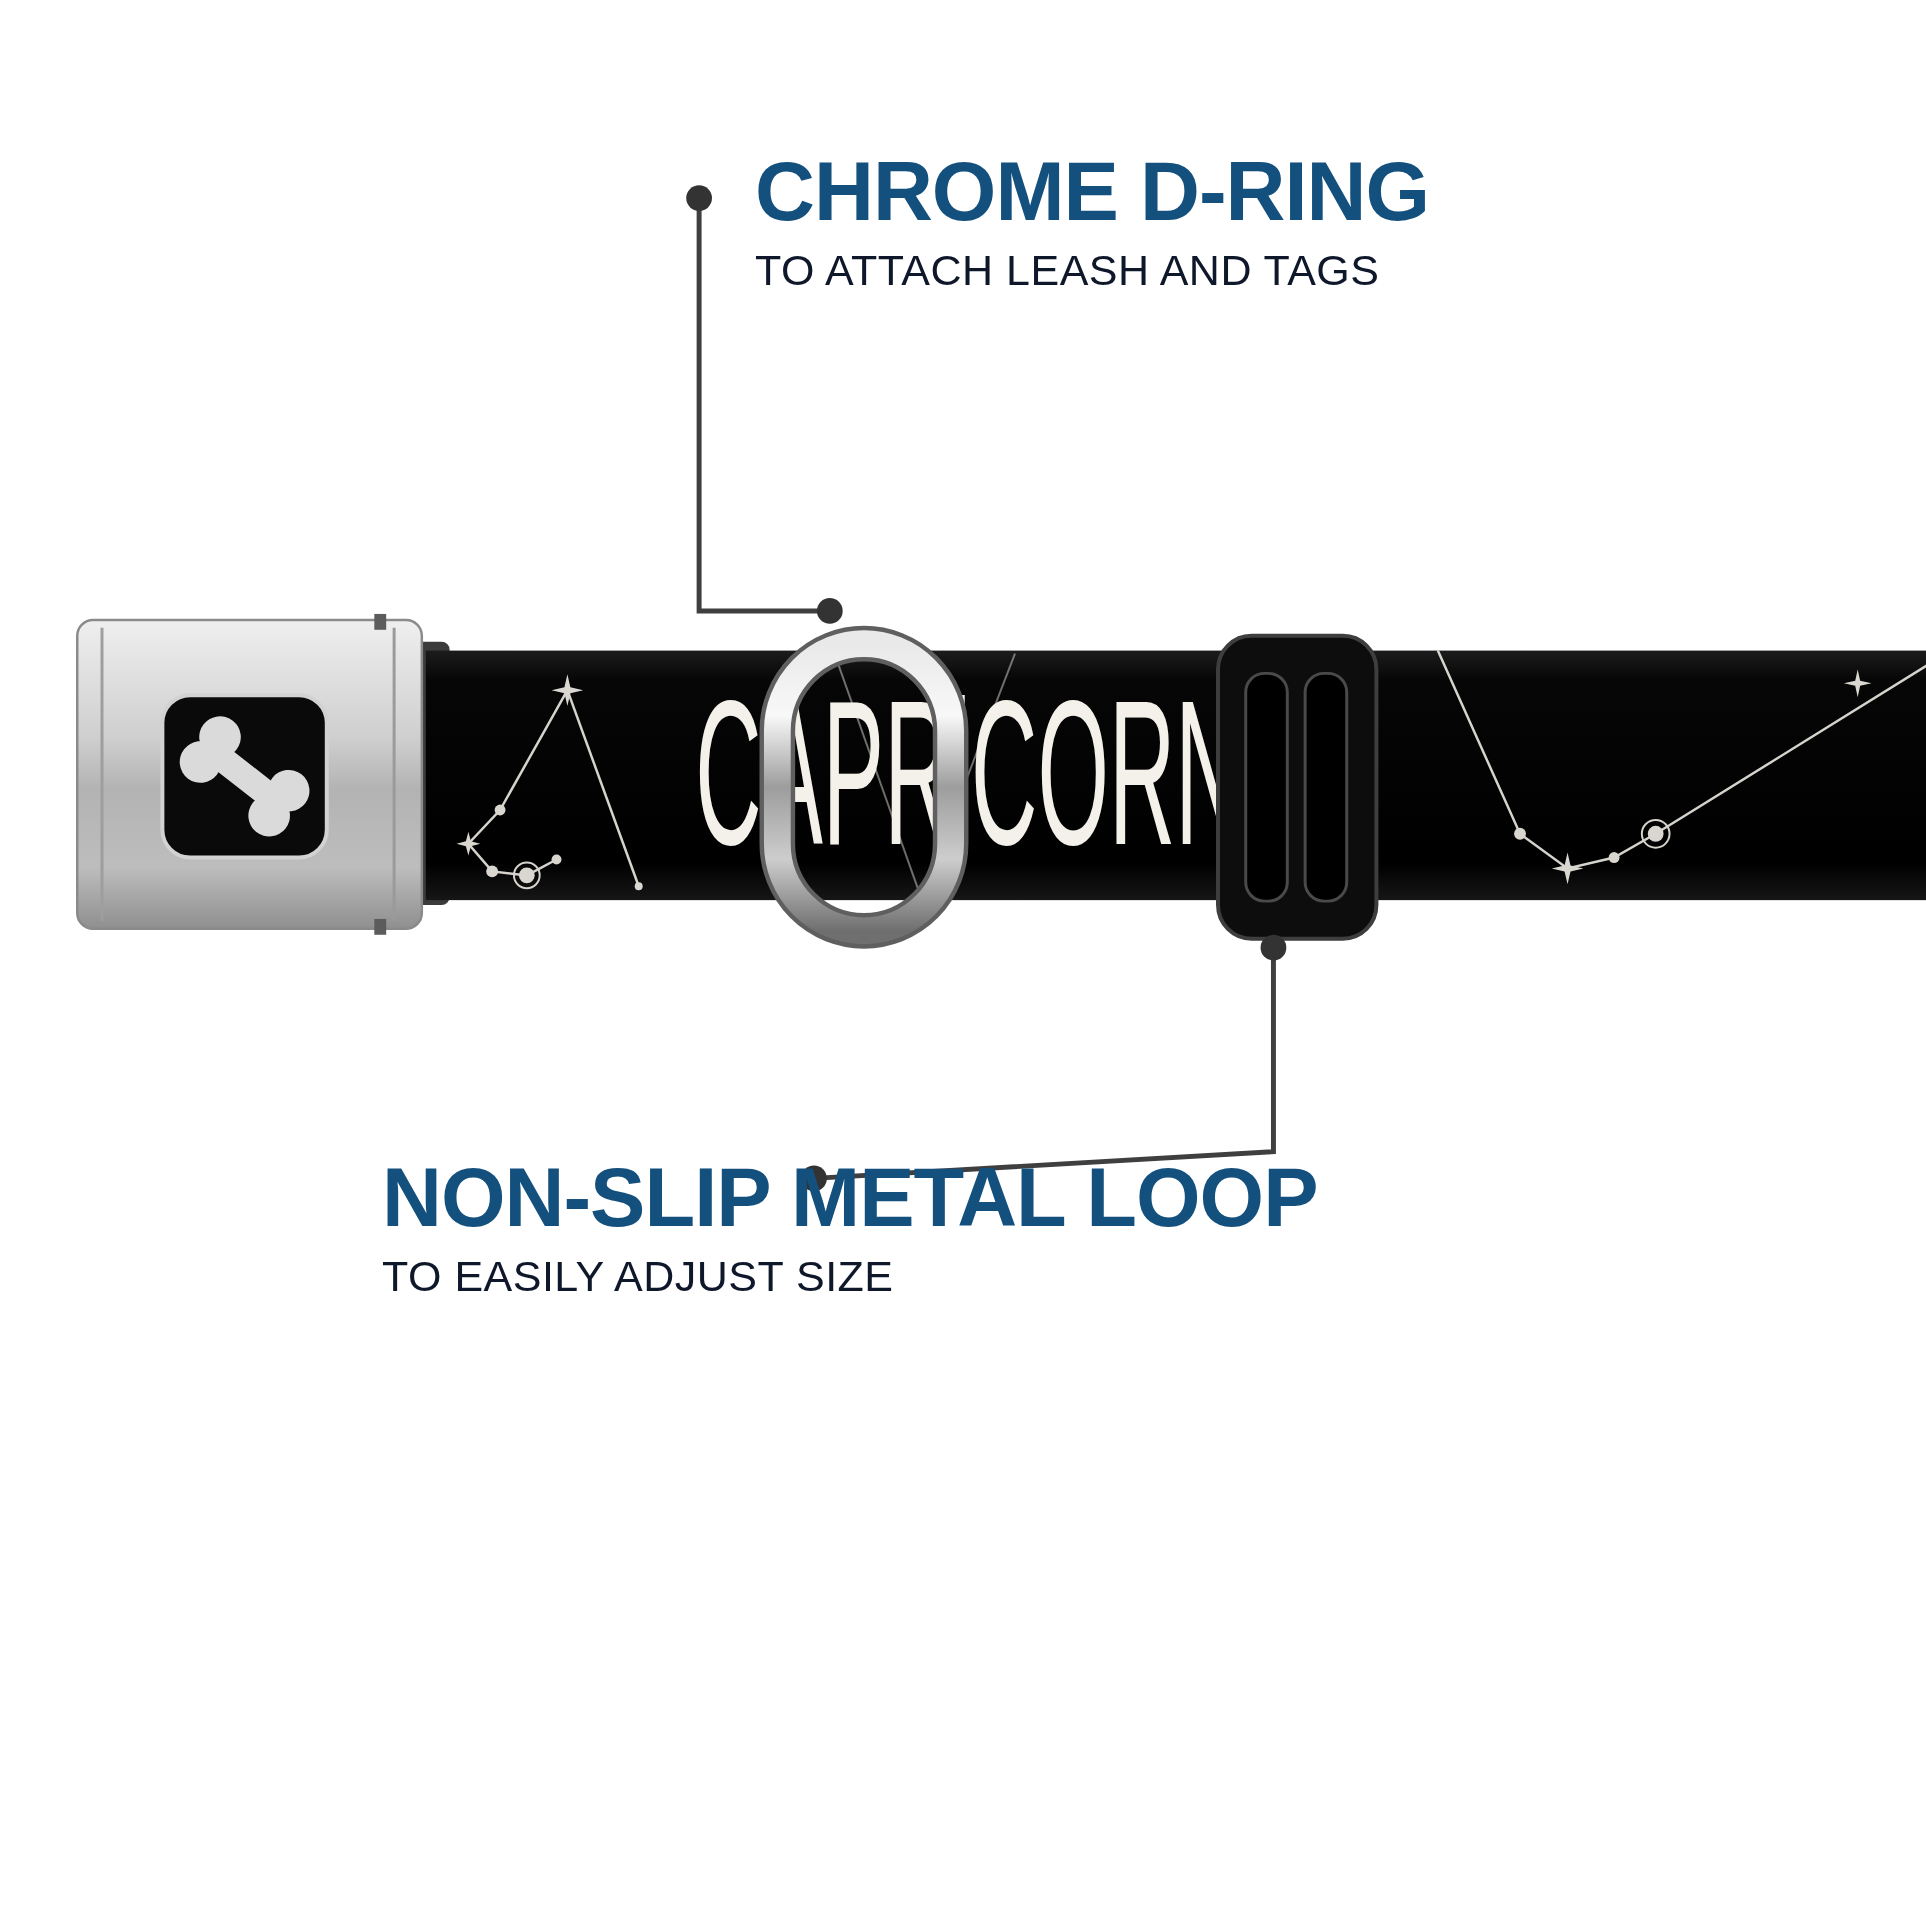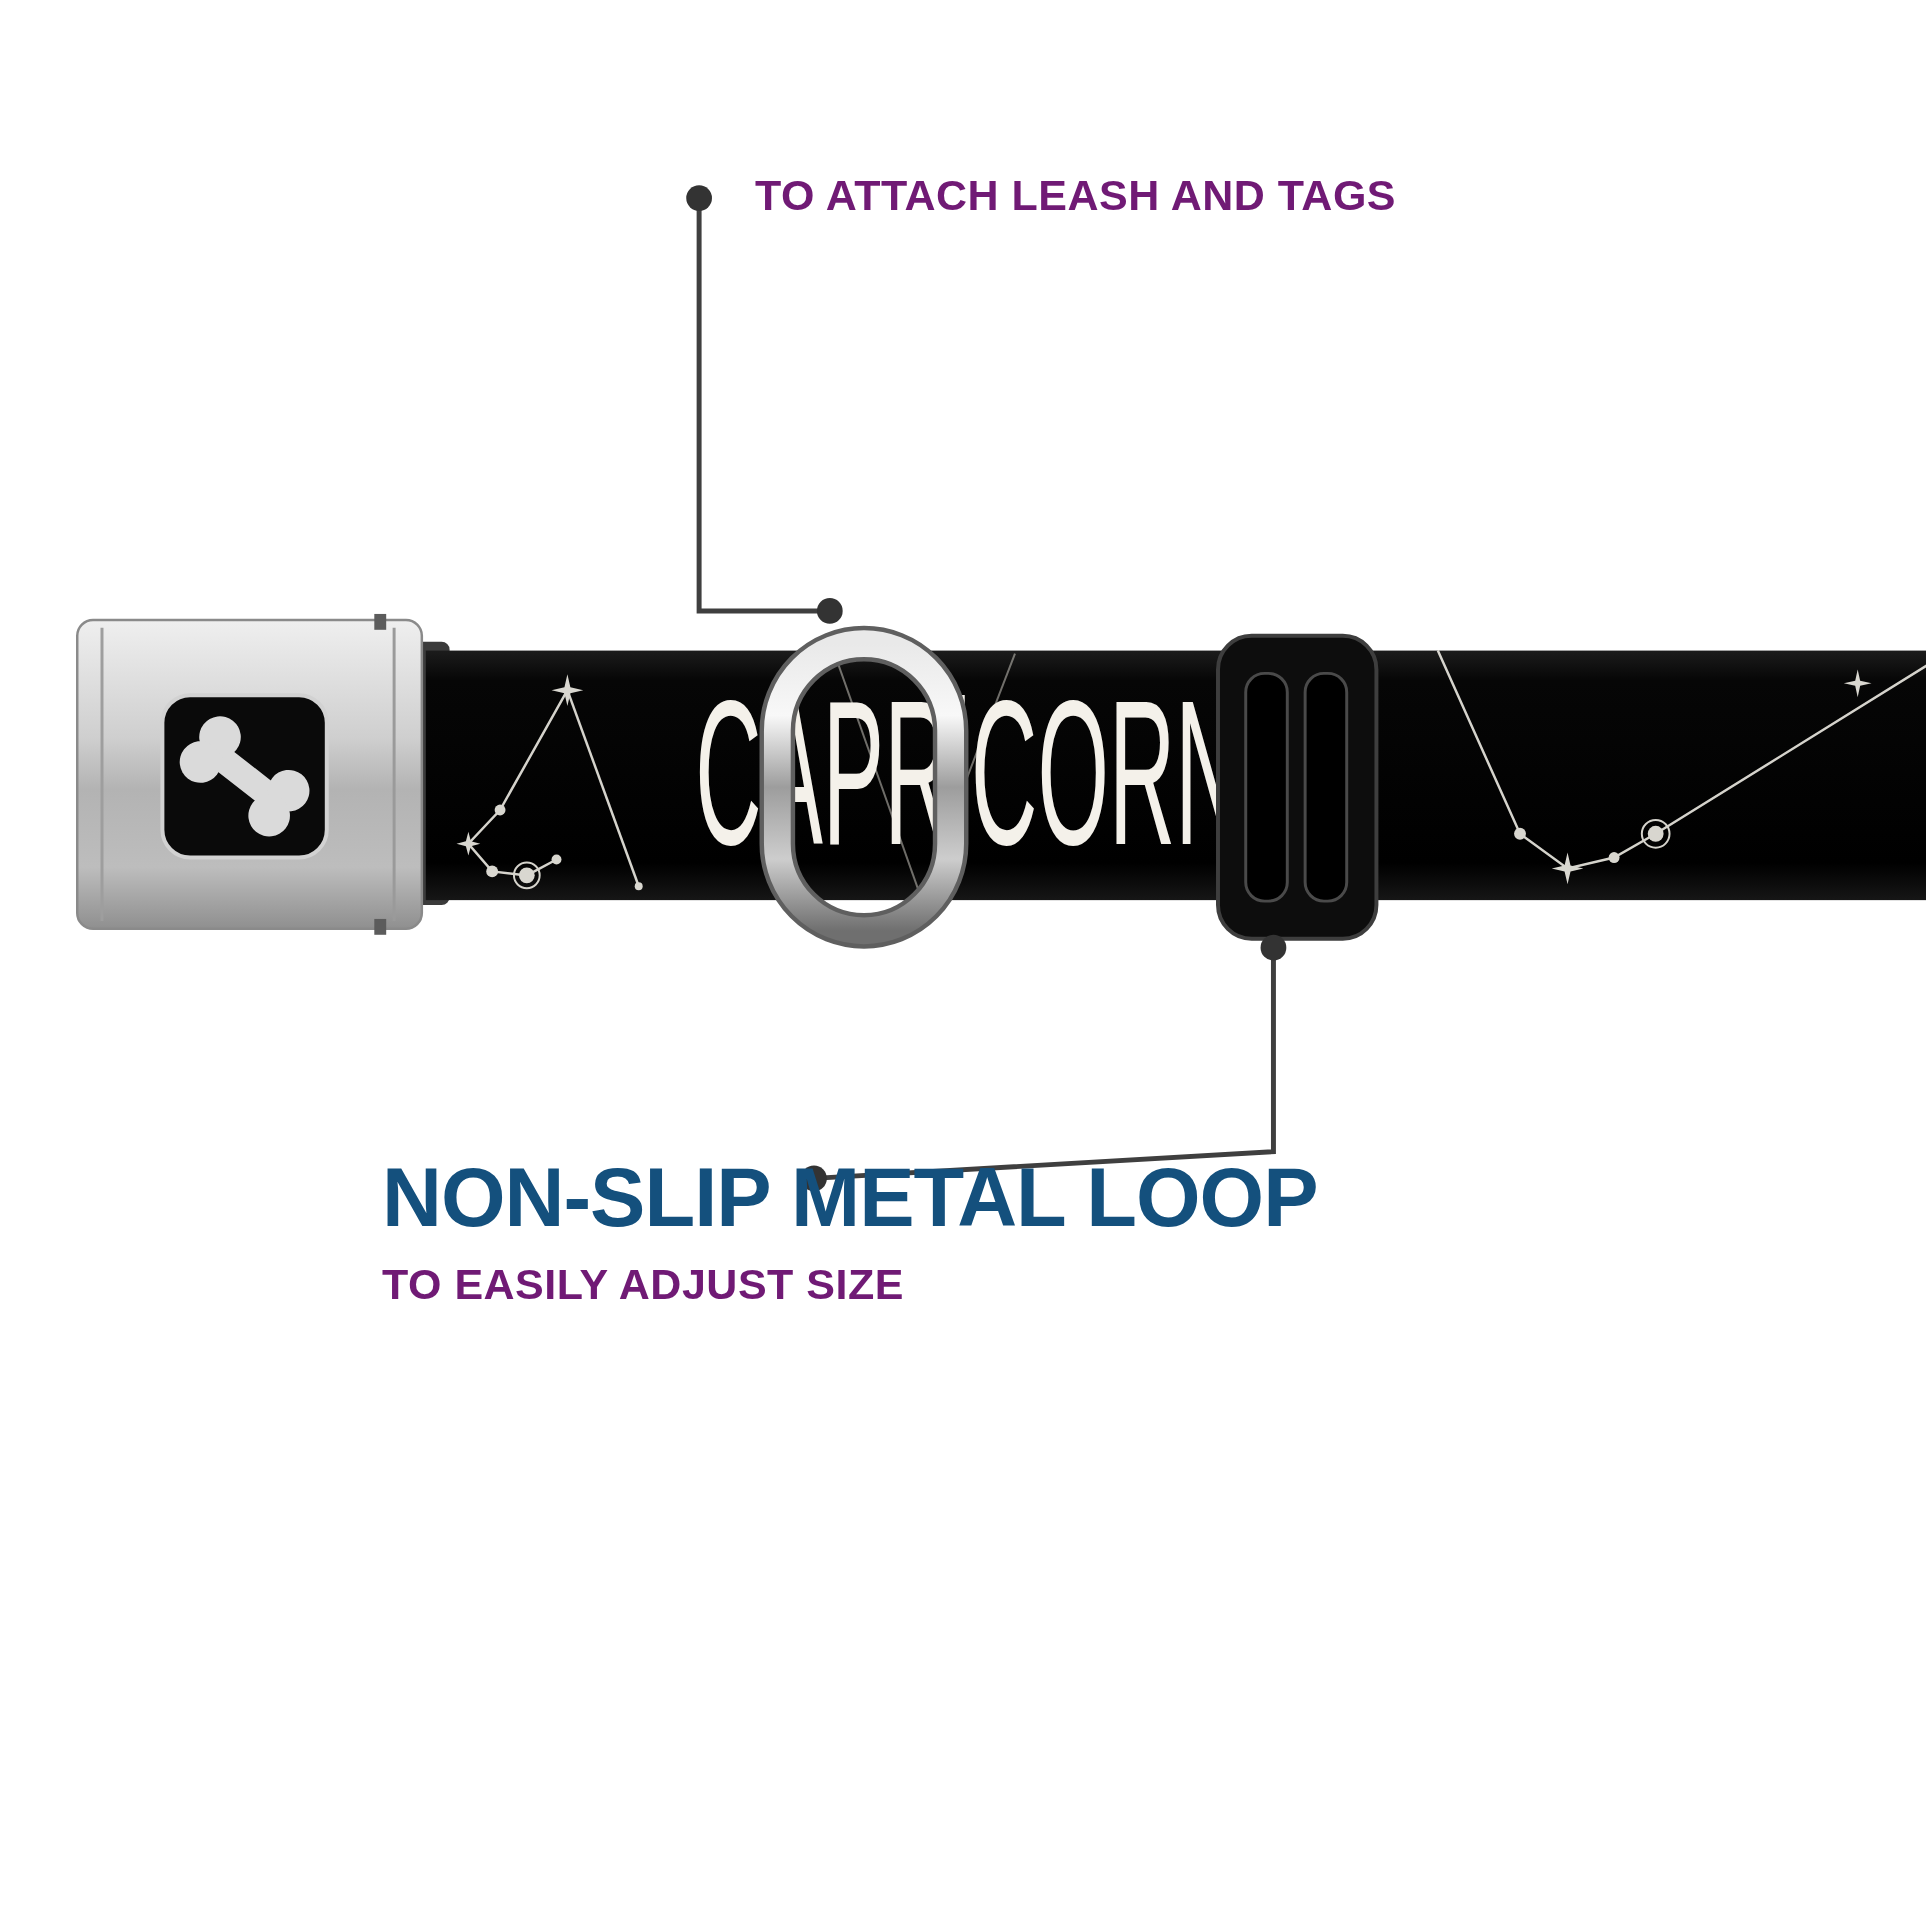--- a/index.html
+++ b/index.html
@@ -25,26 +25,26 @@
   }
   .callout .title {
     color: #14507d;
     font-size: 83px;
     font-weight: 800;
     letter-spacing: -1px;
     line-height: 1;
     white-space: nowrap;
   }
   .callout .subtitle {
-    color: #701a75;
+    color: #0f172a;
     font-size: 43px;
-    font-weight: 700;
+    font-weight: 400;
     letter-spacing: 0.5px;
     line-height: 1;
-    margin-top: 24px;
+    margin-top: 16px;
     white-space: nowrap;
   }
   .callout-top { left: 755px; top: 150px; }
   .callout-bottom { left: 382px; top: 1156px; }
 </style>
 </head>
 <body>
 
 <div class="canvas">
 
@@ -153,20 +153,21 @@
     <g stroke="#3f3f3f" stroke-width="5" fill="none">
       <polyline points="1286,957 1286,1163 822,1190"></polyline>
     </g>
     <g fill="#333333">
       <circle cx="1286" cy="957" r="13"></circle>
       <circle cx="822" cy="1190" r="13"></circle>
     </g>
   </svg>
 
   <div class="callout callout-top">
+    <div class="title">CHROME D-RING</div>
     <div class="subtitle">TO ATTACH LEASH AND TAGS</div>
   </div>
 
   <div class="callout callout-bottom">
     <div class="title">NON-SLIP METAL LOOP</div>
     <div class="subtitle">TO EASILY ADJUST SIZE</div>
   </div>
 
 </div>
 

